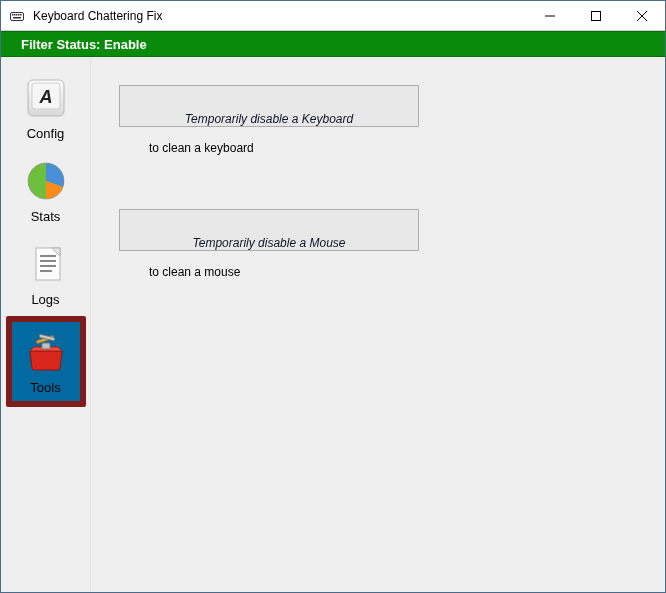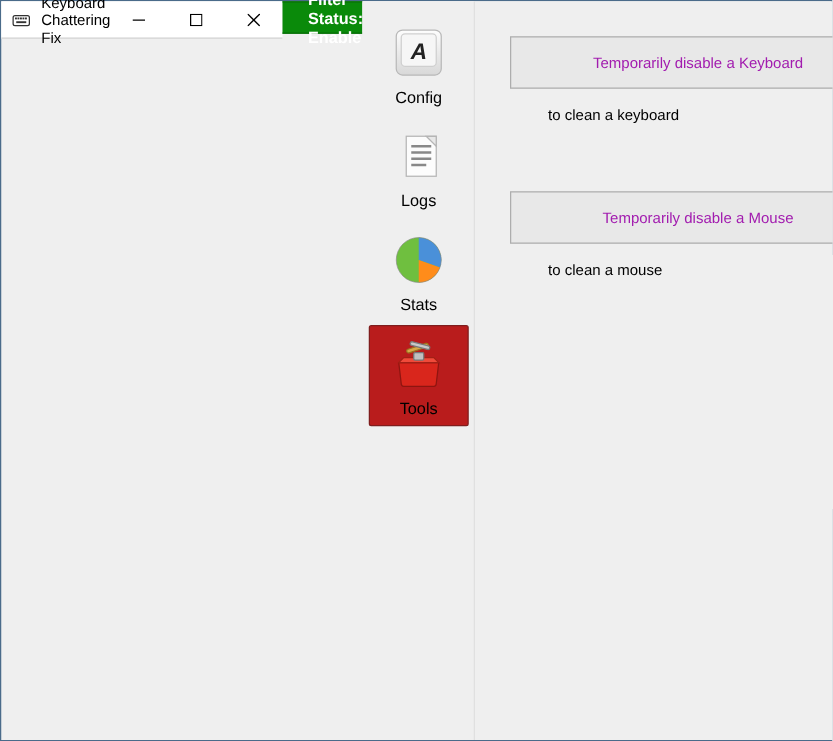--- a/index.html
+++ b/index.html
@@ -7,21 +7,21 @@
     margin: 0; padding: 0;
     font-family: "Segoe UI", Tahoma, sans-serif;
     font-size: 12px;
     background: #fff;
     width: 666px; height: 593px;
     overflow: hidden;
   }
   .window {
     width: 666px; height: 593px;
     border: 1px solid #4a6b8a;
-    display: flex; flex-direction: row;
+    display: flex; flex-direction: column;
     background: #efefef;
   }
   
   .titlebar {
     height: 30px;
     background: #fff;
     display: flex; align-items: center;
     border-bottom: 1px solid #d0d0d0;
   }
   .titlebar .app-icon {
@@ -69,46 +69,47 @@
   }
   .sb-item {
     width: 80px;
     margin: 2px auto 2px auto;
     text-align: center;
     padding: 6px 2px 6px 2px;
     border: 1px solid transparent;
     border-radius: 2px;
   }
   .sb-item.selected {
-    background: #b91c1c;
-    border: 1px solid #7f1d1d;
+    background: #0369a1;
+    border: 6px solid #7f1d1d;
   }
   .sb-icon {
     width: 48px; height: 48px;
     margin: 0 auto 4px auto;
     display: flex; align-items: center; justify-content: center;
   }
   .sb-label {
     color: #000;
     font-size: 13px;
   }
   
   .main {
     flex: 1;
     padding: 22px 28px;
   }
   .big-btn {
     width: 300px;
     height: 42px;
     background: #e8e8e8;
     border: 1px solid #adadad;
-    display: flex; align-items: center; justify-content: center;
-    color: #a21caf;
+    display: flex; align-items: flex-end; justify-content: center;
+    color: #0f172a;
     font-size: 12px;
     margin-top: 6px;
+    font-style: italic;
   }
   .desc {
     font-size: 12px;
     color: #000;
     margin: 14px 0 0 30px;
   }
   .block2 { margin-top: 54px; }
 </style>
 </head>
 <body>
@@ -169,43 +170,43 @@
             <rect x="10" y="9" width="28" height="26" rx="3" fill="#f6f6f6" stroke="#cfcfcf"></rect>
             <text x="24" y="29" text-anchor="middle" font-family="Segoe UI, Arial" font-size="18" font-style="italic" font-weight="bold" fill="#222">A</text>
           </svg>
         </div>
         <div class="sb-label">Config</div>
       </div>
 
       <div class="sb-item">
         <div class="sb-icon">
           <svg width="48" height="48" viewBox="0 0 48 48">
+            <circle cx="24" cy="24" r="18" fill="#6fbf3f"></circle>
+            <path d="M24 24 L24 6 A18 18 0 0 1 41 30 Z" fill="#4a90d9"></path>
+            <path d="M24 24 L41 30 A18 18 0 0 1 24 42 Z" fill="#ff8c1a"></path>
+            <circle cx="24" cy="24" r="18" fill="none" stroke="#888" stroke-width="0.5"></circle>
+          </svg>
+        </div>
+        <div class="sb-label">Stats</div>
+      </div>
+
+      <div class="sb-item">
+        <div class="sb-icon">
+          <svg width="48" height="48" viewBox="0 0 48 48">
             <rect x="14" y="8" width="24" height="32" fill="#fcfcfc" stroke="#b5b5b5"></rect>
             <polygon points="30,8 38,8 38,16" fill="#e8e8e8" stroke="#b5b5b5"></polygon>
             <line x1="18" y1="16" x2="34" y2="16" stroke="#888" stroke-width="2"></line>
             <line x1="18" y1="21" x2="34" y2="21" stroke="#888" stroke-width="2"></line>
             <line x1="18" y1="26" x2="34" y2="26" stroke="#888" stroke-width="2"></line>
             <line x1="18" y1="31" x2="30" y2="31" stroke="#888" stroke-width="2"></line>
           </svg>
         </div>
         <div class="sb-label">Logs</div>
       </div>
 
-      <div class="sb-item">
-        <div class="sb-icon">
-          <svg width="48" height="48" viewBox="0 0 48 48">
-            <circle cx="24" cy="24" r="18" fill="#6fbf3f"></circle>
-            <path d="M24 24 L24 6 A18 18 0 0 1 41 30 Z" fill="#4a90d9"></path>
-            <path d="M24 24 L41 30 A18 18 0 0 1 24 42 Z" fill="#ff8c1a"></path>
-            <circle cx="24" cy="24" r="18" fill="none" stroke="#888" stroke-width="0.5"></circle>
-          </svg>
-        </div>
-        <div class="sb-label">Stats</div>
-      </div>
-
       <div class="sb-item selected">
         <div class="sb-icon">
           <svg width="48" height="48" viewBox="0 0 48 48">
             <path d="M8 23 L40 23 L38 40 Q38 42 36 42 L12 42 Q10 42 10 40 Z" fill="#d9261c" stroke="#8e1510"></path>
             <path d="M8 23 L40 23 L36 19 L12 19 Z" fill="#f04a3a" stroke="#a32015"></path>
             <rect x="20" y="15" width="8" height="6" rx="1" fill="#c0c0c0" stroke="#777"></rect>
             <rect x="14" y="10" width="18" height="3" rx="1.5" transform="rotate(-18 23 11.5)" fill="#d8a84a" stroke="#9a7420"></rect>
             <rect x="17" y="8" width="16" height="3" rx="1.5" transform="rotate(14 25 9.5)" fill="#c9c9c9" stroke="#7a7a7a"></rect>
           </svg>
         </div>

